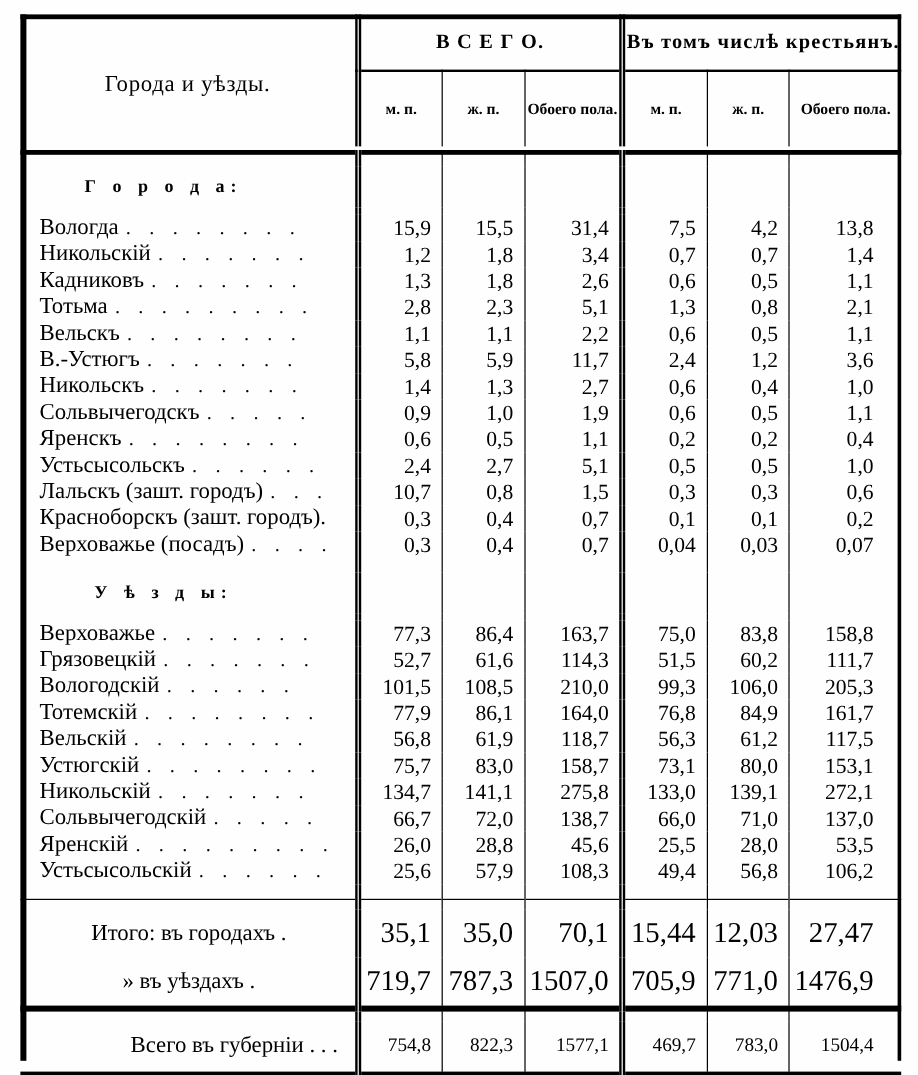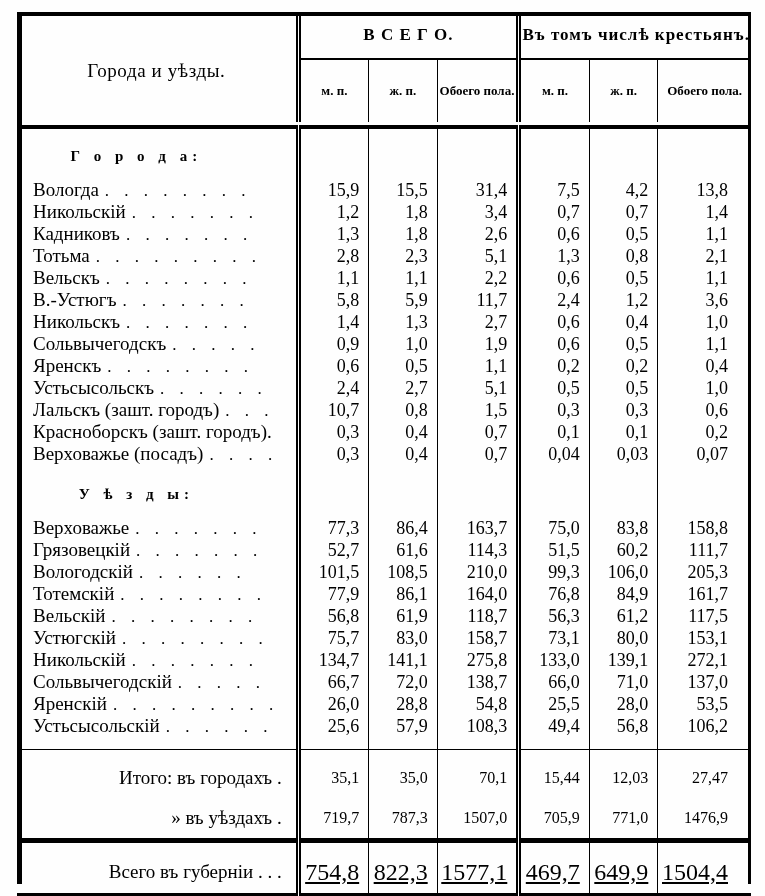--- a/index.html
+++ b/index.html
@@ -128,34 +128,34 @@
   }
   .sect-num { border-right: 1.5px solid #000; }
   .sect-num.last-in-group { border-right: 5px double #000; }
   .sect-num.very-last { border-right: 0; }
 
   .gap { height: 13px; }
   .gap td { border-right-style: double; }
 
   
   .sum .lbl {
-    text-align: right;
+    text-align: center;
     padding-right: 14px;
     padding-left: 16px;
     font-size: 19px;
     height: 40px;
   }
-  .sum .num { font-size: 16px; height: 40px; }
+  .sum .num { font-size: 24px; height: 40px; }
 
   .thinrule td { border-top: 1.5px solid #000; height: 0; }
   .thickrule td { border-top: 5px solid #000; height: 0; }
   .botrule td { border-top: 4px solid #000; height: 0; }
 
   .grand .lbl { text-align: right; padding-right: 14px; padding-left:0; height: 42px; font-size: 19px; }
-  .grand .num { height: 42px; font-size: 24px; text-decoration: underline; }
+  .grand .num { height: 42px; font-size: 16px; }
 
   .spacer-sm td { height: 8px; border-right-style: double; }
 </style>
 </head>
 <body>
 
 <div id="sheet">
   <div id="frame"></div>
   <table class="tbl">
     <tbody id="tbody">
@@ -417,21 +417,21 @@
           <td class="num">72,0</td>
           <td class="num last-in-group">138,7</td>
           <td class="num">66,0</td>
           <td class="num">71,0</td>
           <td class="num very-last">137,0</td>
         </tr>
         <tr>
           <td class="lbl"><span class="nm">Яренскій</span><span class="dots">. . . . . . . . .</span></td>
           <td class="num">26,0</td>
           <td class="num">28,8</td>
-          <td class="num last-in-group">54,8</td>
+          <td class="num last-in-group">45,6</td>
           <td class="num">25,5</td>
           <td class="num">28,0</td>
           <td class="num very-last">53,5</td>
         </tr>
         <tr>
           <td class="lbl"><span class="nm">Устьсысольскій</span><span class="dots">. . . . . .</span></td>
           <td class="num">25,6</td>
           <td class="num">57,9</td>
           <td class="num last-in-group">108,3</td>
           <td class="num">49,4</td>
@@ -490,21 +490,21 @@
           <td class="num"></td>
           <td class="num"></td>
           <td class="num very-last"></td>
         </tr>
         <tr class="grand">
           <td class="lbl">Всего въ губерніи . . .</td>
           <td class="num">754,8</td>
           <td class="num">822,3</td>
           <td class="num last-in-group">1577,1</td>
           <td class="num">469,7</td>
-          <td class="num">649,9</td>
+          <td class="num">783,0</td>
           <td class="num very-last">1504,4</td>
         </tr>
         <tr class="botrule">
           <td colspan="7"></td>
         </tr>
       </tbody>
   </table>
 </div>
 
 </body></html>

